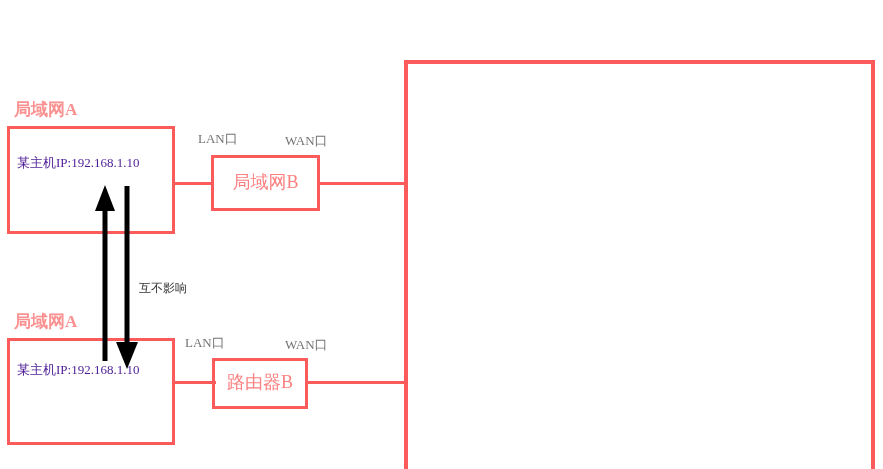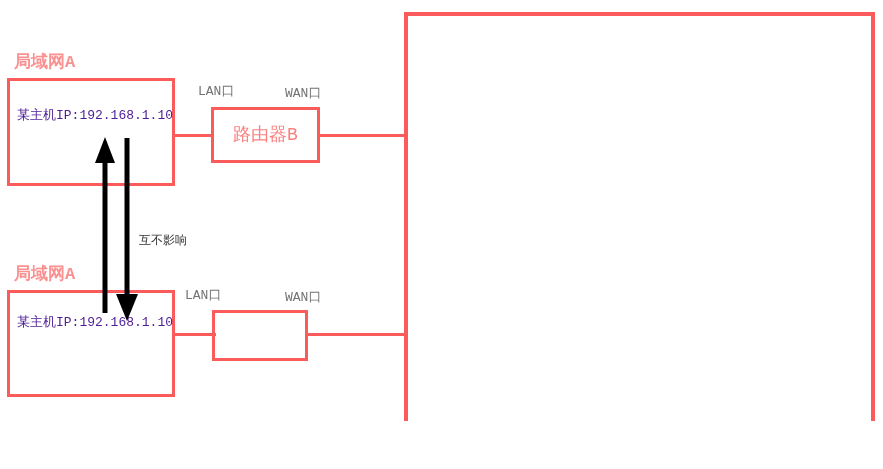--- a/index.html
+++ b/index.html
@@ -6,21 +6,22 @@
     margin: 0;
     padding: 0;
     background: #ffffff;
   }
   #canvas {
     position: relative;
     width: 883px;
     height: 421px;
     background: #ffffff;
     overflow: hidden;
-    font-family: Liberation Mono, monospace;
+    font-family: Liberation Serif, serif;
+    margin-top: 48px;
   }
   .box {
     position: absolute;
     box-sizing: border-box;
     background: transparent;
   }
   .lan-box {
     border: 3px solid #fb5b5b;
   }
   .router-box {
@@ -84,38 +85,39 @@
   <div class="host-label" style="left:17px; top:106px;">某主机IP:192.168.1.10</div>
 
   <div class="link" style="left:172px; top:134px; width:42px;"></div>
 
   <div class="port-label" style="left:198px; top:82px;">LAN口</div>
 
   <div class="port-label" style="left:285px; top:84px;">WAN口</div>
 
   <div class="box router-box" style="left:211px; top:107px; width:109px; height:56px;"></div>
 
-  <div class="router-label" style="left:211px; top:122px; width:109px;">路由器B</div>
+  <div class="router-label" style="left:211px; top:122px; width:109px;">局域网B</div>
 
   <div class="link" style="left:318px; top:134px; width:88px;"></div>
 
   <div class="zone-label" style="left:14px; top:262px;">局域网A</div>
 
   <div class="box lan-box" style="left:7px; top:290px; width:168px; height:107px;"></div>
 
   <div class="host-label" style="left:17px; top:313px;">某主机IP:192.168.1.10</div>
 
   <div class="link" style="left:172px; top:333px; width:44px;"></div>
 
   <div class="port-label" style="left:185px; top:286px;">LAN口</div>
 
   <div class="port-label" style="left:285px; top:288px;">WAN口</div>
 
   <div class="box router-box" style="left:212px; top:310px; width:96px; height:51px;"></div>
 
+  <div class="router-label" style="left:212px; top:322px; width:96px;">路由器B</div>
 
   <div class="link" style="left:306px; top:333px; width:100px;"></div>
 
   <div class="box cloud-box" style="left:404px; top:12px; width:471px; height:448px;"></div>
 
   <svg class="arrow-svg" style="left:0px; top:0px; width:200px; height:340px;" viewBox="0 0 200 340">
 
     <g>
       <line x1="105" y1="313" x2="105" y2="158" stroke="#000000" stroke-width="5"></line>
       <polygon points="105,137 95,163 115,163" fill="#000000"></polygon>

